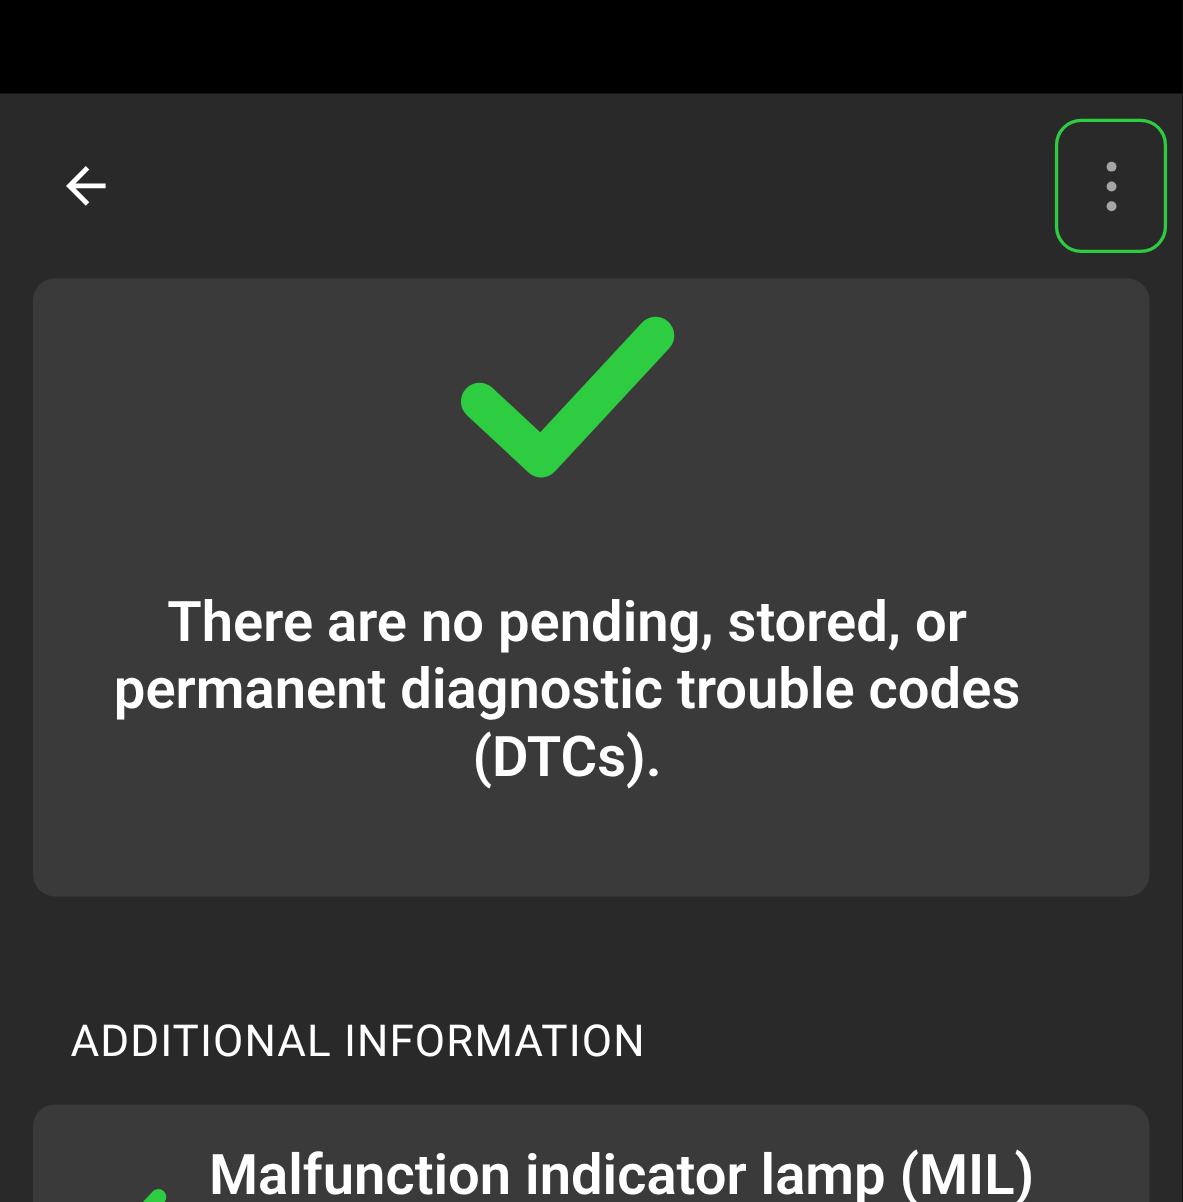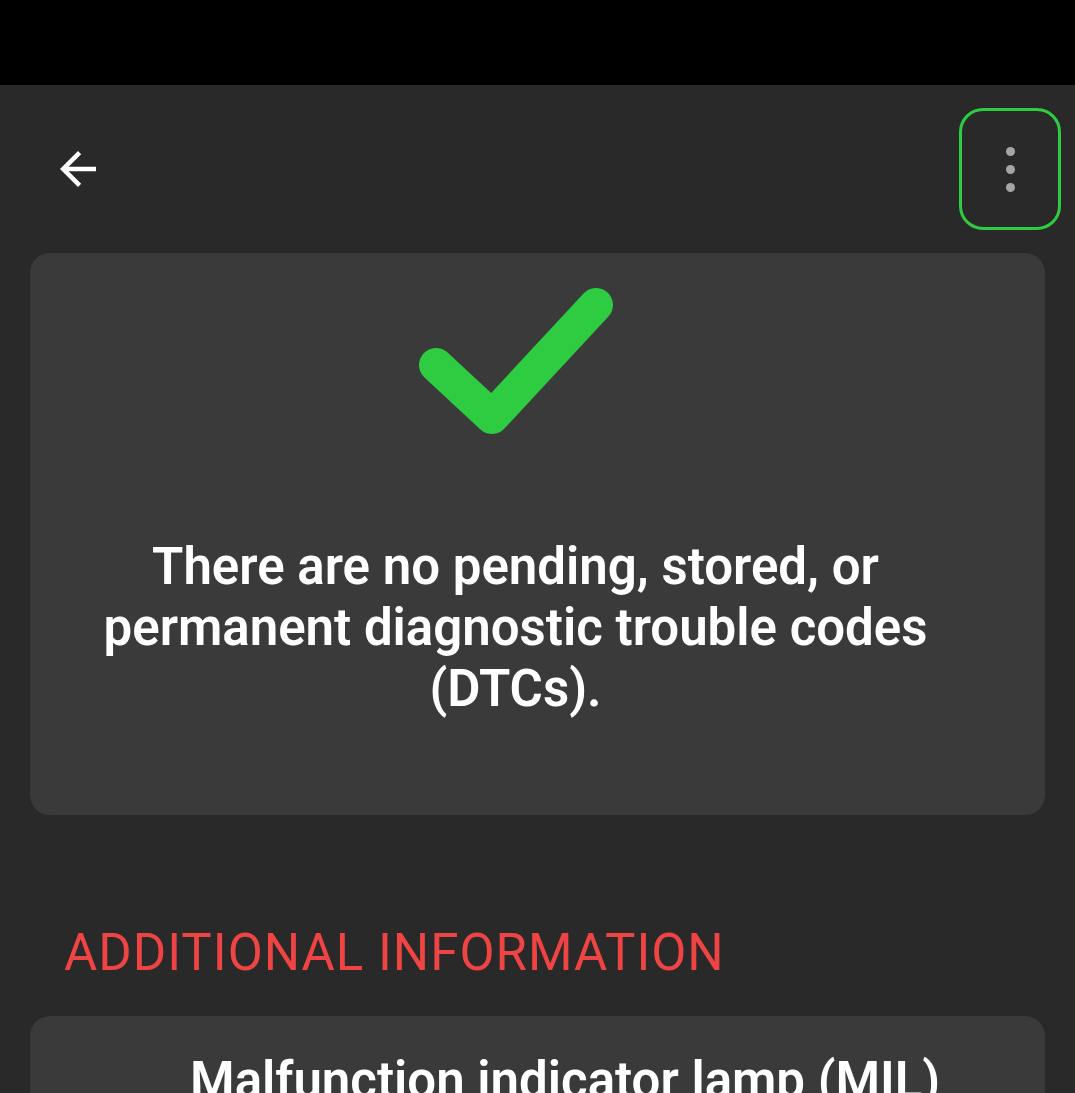--- a/index.html
+++ b/index.html
@@ -89,22 +89,22 @@
       height: 160px;
     }
     .status-message {
       color: #ffffff;
       font-size: 51px;
       font-weight: 600;
       text-align: center;
       line-height: 1.2;
     }
     .section-heading {
-      color: #ef4444;
-      font-size: 51px;
+      color: #ffffff;
+      font-size: 40px;
       font-weight: 400;
       letter-spacing: 1px;
       margin: 108px 0 34px 34px;
     }
     .info-card {
       background-color: #3a3a3a;
       border-radius: 20px;
       padding: 34px 30px;
       display: flex;
       align-items: flex-start;

